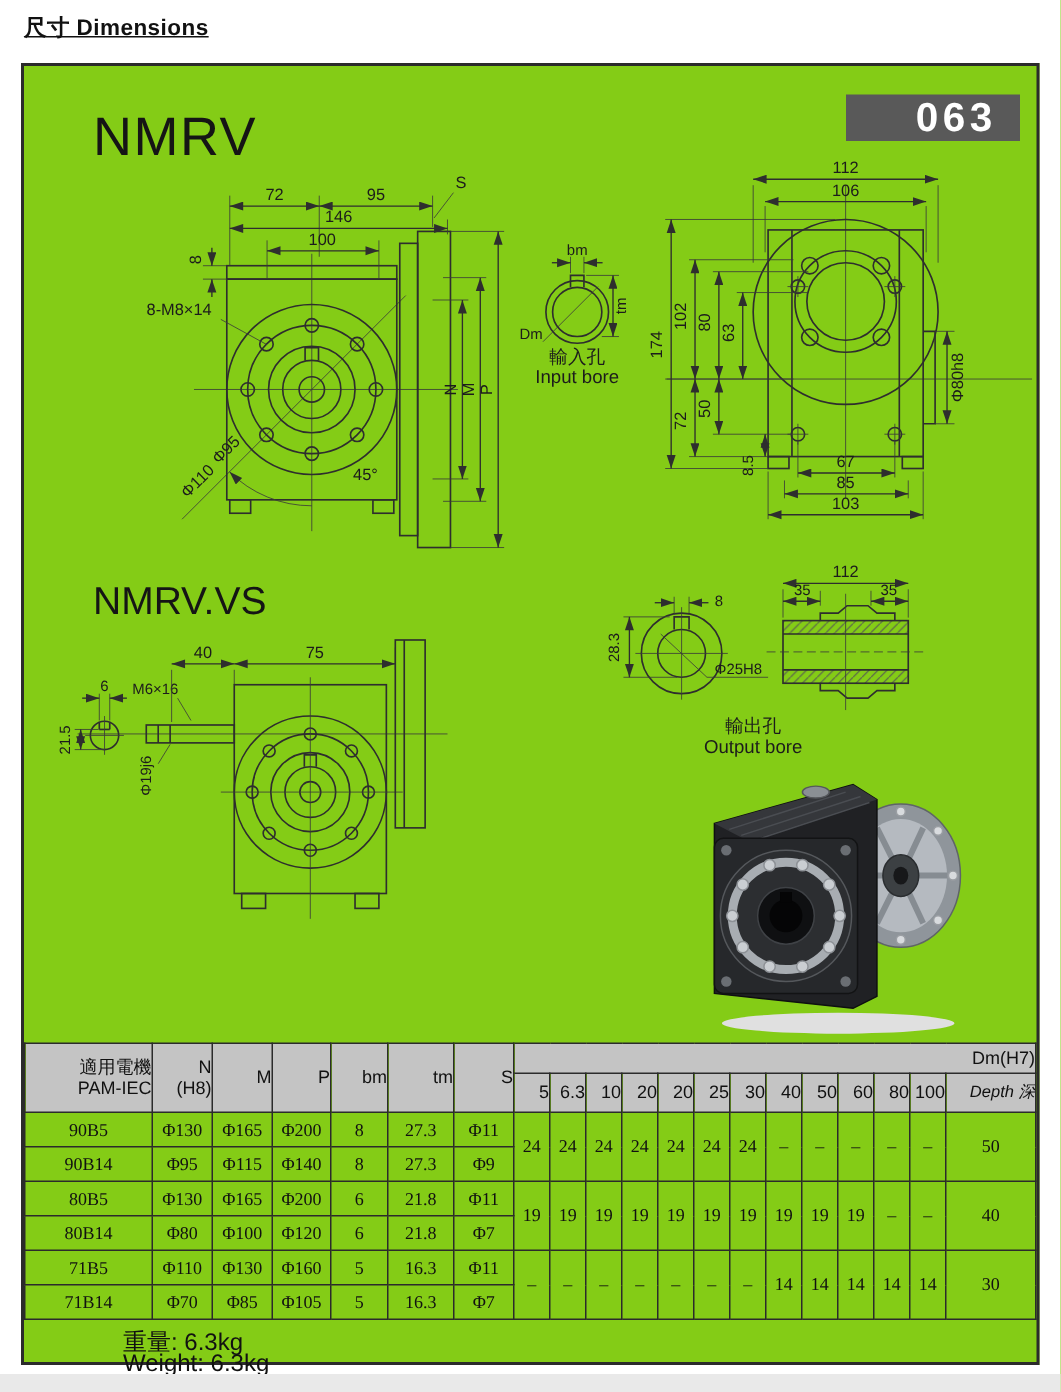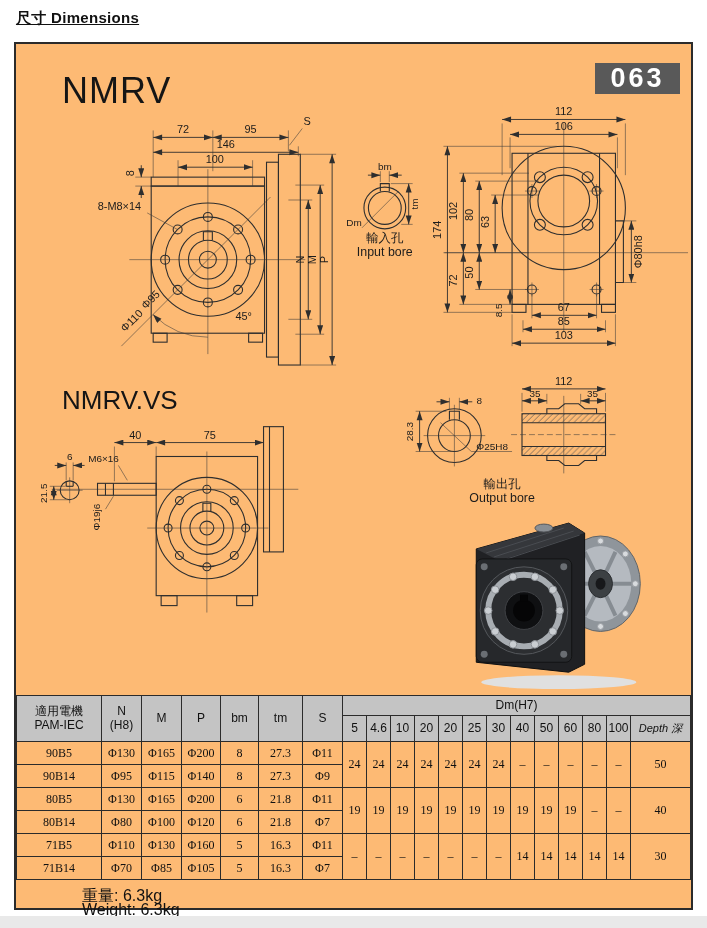--- a/index.html
+++ b/index.html
@@ -1,36 +1,36 @@
 <!DOCTYPE html>
 <html><head>
 <meta charset="utf-8">
 <style>
   html,body{margin:0;padding:0;}
   body{width:707px;height:928px;position:relative;background:#ffffff;
        font-family:"Liberation Sans",sans-serif;color:#111;}
   .page-title{position:absolute;left:16px;top:9px;font-size:15px;font-weight:700;letter-spacing:.3px;text-decoration:underline;}
   .frame{position:absolute;left:14px;top:42px;width:679px;height:868px;
-         border:2px solid #2b2b2b;box-sizing:border-box;background:#fdba74;}
+         border:2px solid #2b2b2b;box-sizing:border-box;background:#84cc16;}
   .series{position:absolute;left:46px;top:26px;font-size:36px;letter-spacing:1px;color:#151515;}
   .badge{position:absolute;right:11px;top:19px;width:85px;height:31px;background:#595959;
-         color:#fff;font-size:27px;font-weight:700;text-align:center;line-height:31px;letter-spacing:3px;}
+         color:#fff;font-size:27px;font-weight:700;text-align:center;line-height:31px;letter-spacing:3px;padding-left:31px;}
   .series-vs{position:absolute;left:46px;top:341px;font-size:26px;color:#151515;}
   svg.drawing{position:absolute;left:0;top:0;}
   svg text{fill:#1c1c1c;font-size:11px;text-anchor:middle;font-family:"Liberation Sans",sans-serif;}
   svg text.sm{font-size:10px;}
   svg text.cjk{font-size:12.5px;}
   .ln{stroke:#2e2e2e;stroke-width:1.1;fill:none;}
   .tn{stroke:#3a3a3a;stroke-width:.55;fill:none;}
   .dim{stroke:#2e2e2e;stroke-width:.9;fill:none;}
   .tbl-wrap{position:absolute;left:0;top:651px;width:100%;}
   table.dims{border-collapse:collapse;table-layout:fixed;width:100%;font-size:12px;}
   table.dims th,table.dims td{border:1px solid #2b2b2b;text-align:center;vertical-align:middle;
       padding:0;font-weight:400;overflow:hidden;}
-  table.dims thead th{background:#c4c4c4;line-height:1.15;}
+  table.dims thead th{background:#c4c4c4;line-height:1.15;text-align:right;}
   table.dims thead tr.r1{height:20px;}
   table.dims thead tr.r2{height:26px;}
   table.dims tbody tr{height:23px;font-family:Liberation Serif, serif;}
   th.depth{font-size:11px;font-style:italic;}
   .weight{position:absolute;left:66px;top:845px;font-size:16px;line-height:14px;color:#111;}
   .bottom-strip{position:absolute;left:0;top:916px;width:707px;height:12px;background:#e9e9e9;}
 </style>
 </head>
 <body>
 
@@ -405,21 +405,21 @@
           </th>
           <th rowspan="2">M</th>
           <th rowspan="2">P</th>
           <th rowspan="2">bm</th>
           <th rowspan="2">tm</th>
           <th rowspan="2">S</th>
           <th colspan="13">Dm(H7)</th>
         </tr>
         <tr class="r2">
           <th>5</th>
-          <th>4.6</th>
+          <th>6.3</th>
           <th>10</th>
           <th>20</th>
           <th>20</th>
           <th>25</th>
           <th>30</th>
           <th>40</th>
           <th>50</th>
           <th>60</th>
           <th>80</th>
           <th>100</th>

